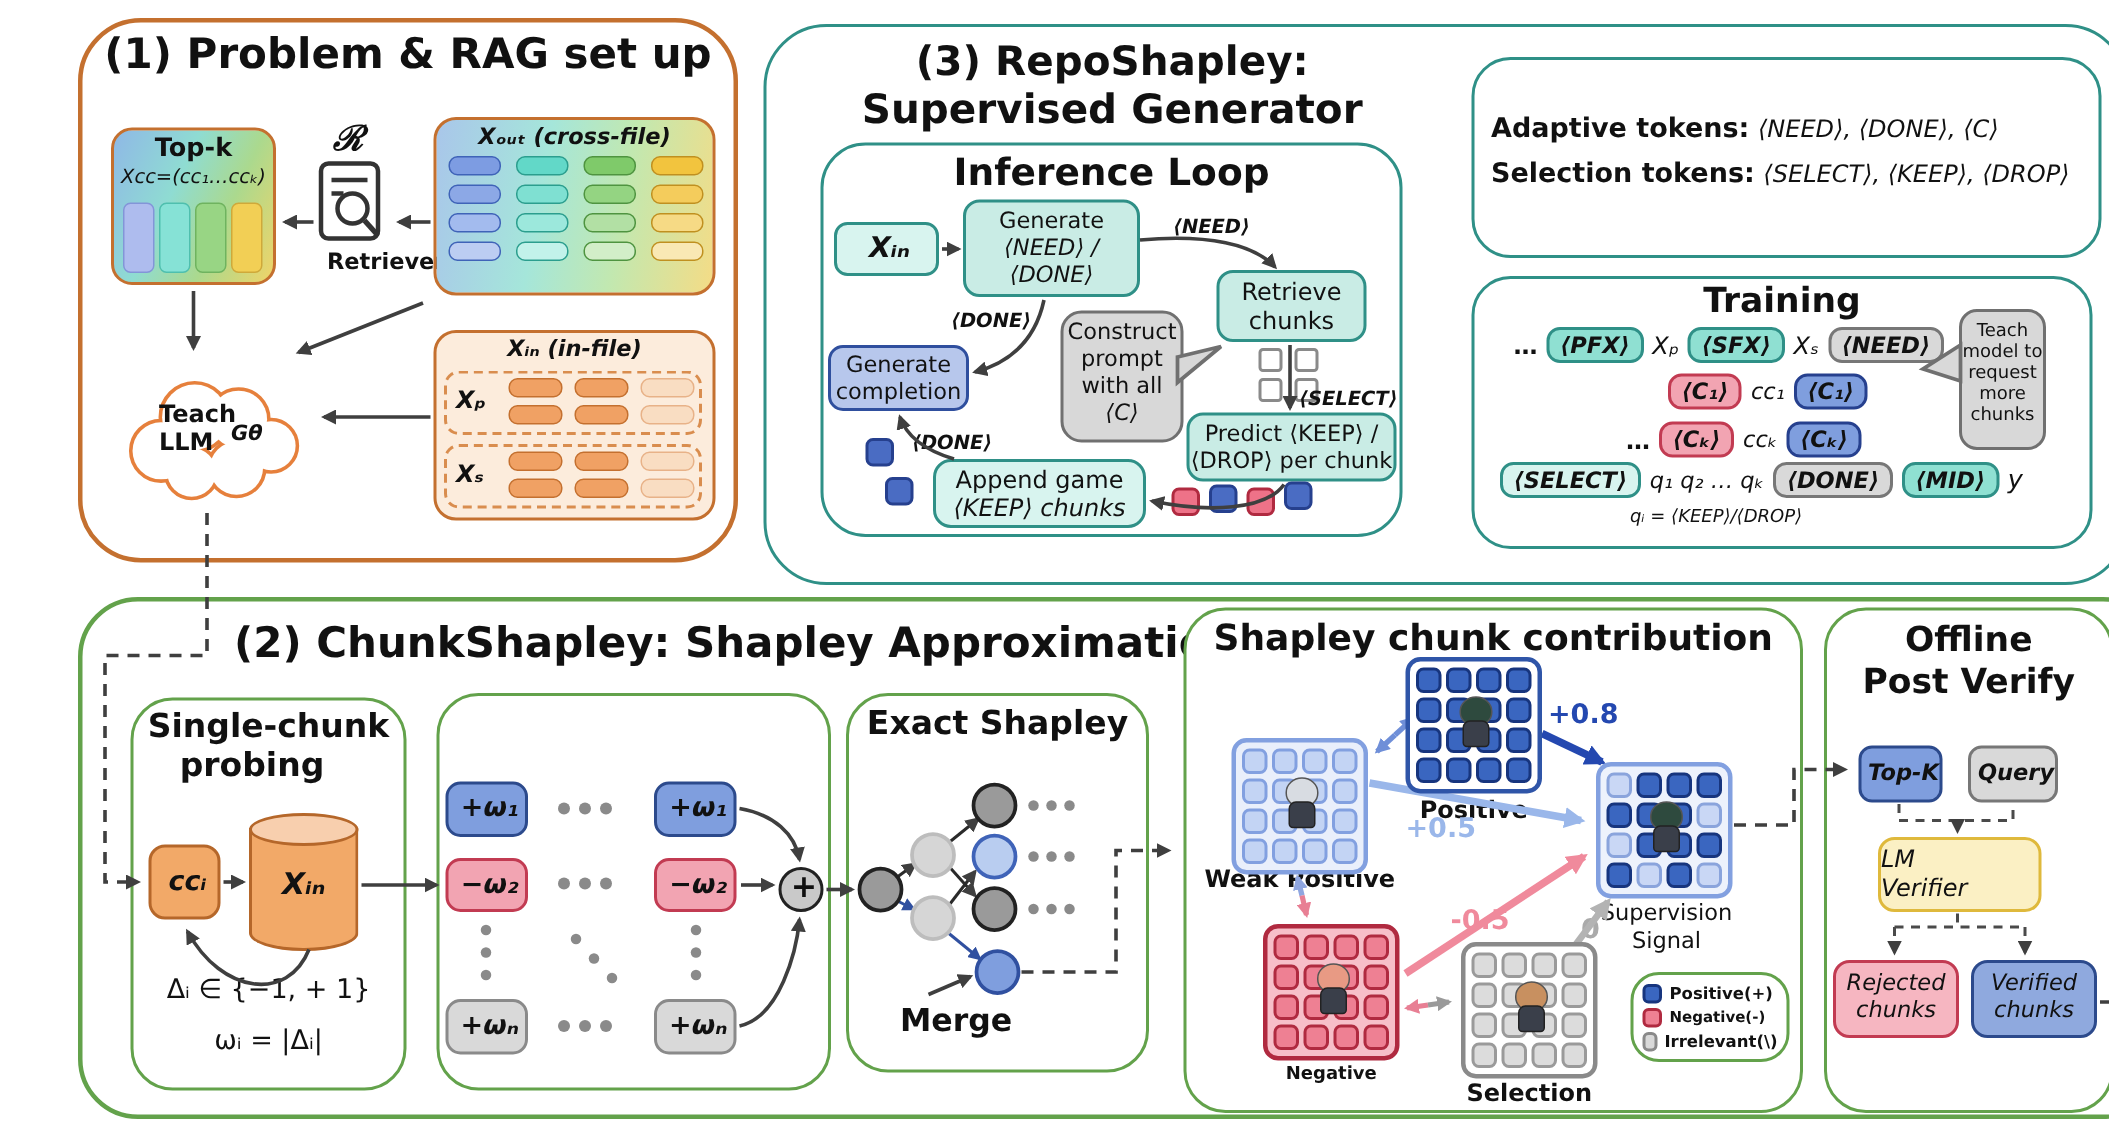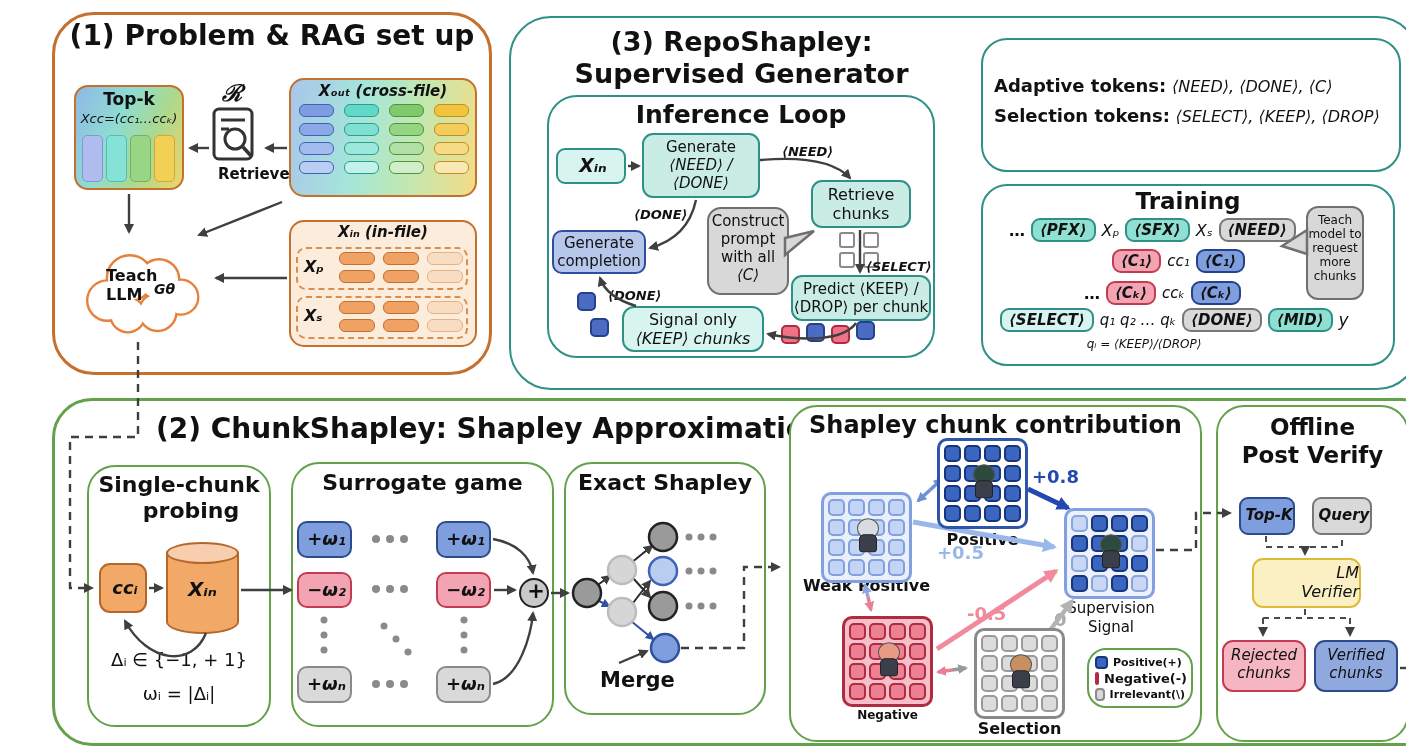--- a/index.html
+++ b/index.html
@@ -173,21 +173,21 @@
   </div>
   <div class="t it bold" style="left:590px;top:208px;font-size:13px;">⟨DONE⟩</div>
   <div class="box bluebox" style="left:508px;top:230px;width:94px;height:44px;font-size:15px;">
     <div style="margin-top:2px;">Generate</div>
     <div>completion</div>
   </div>
   <div class="t it bold" style="left:564px;top:289px;font-size:13px;">⟨DONE⟩</div>
   <div class="sq" style="left:533px;top:292px;width:19px;height:19px;background:#4a6cc3;border-color:#26408e;"></div>
   <div class="sq" style="left:546px;top:318px;width:19px;height:19px;background:#4a6cc3;border-color:#26408e;"></div>
   <div class="box tealbox2" style="left:578px;top:306px;width:142px;height:46px;font-size:16px;border-radius:12px;">
-    <div style="margin-top:2px;">Signal only</div>
+    <div style="margin-top:2px;">Append game</div>
     <div class="it">⟨KEEP⟩ chunks</div>
   </div>
   <div class="sq" style="left:737px;top:325px;width:19px;height:19px;background:#ee7288;border-color:#b02a40;"></div>
   <div class="sq" style="left:762px;top:323px;width:19px;height:19px;background:#4a6cc3;border-color:#26408e;"></div>
   <div class="sq" style="left:787px;top:325px;width:19px;height:19px;background:#ee7288;border-color:#b02a40;"></div>
   <div class="sq" style="left:812px;top:321px;width:19px;height:19px;background:#4a6cc3;border-color:#26408e;"></div>
 
   <div class="box sub-teal" style="left:937px;top:38px;width:420px;height:134px;border-radius:26px;"></div>
   <div class="t" style="left:950px;top:76px;font-size:18px;">
     <span class="bold">Adaptive tokens:</span>
@@ -233,32 +233,31 @@
     <div>request</div>
     <div>more</div>
     <div>chunks</div>
   </div>
 
   <div class="panel p-green" style="left:8px;top:398px;width:1390px;height:348px;"></div>
   <div class="t bold" style="left:112px;top:413px;font-size:28px;">(2) ChunkShapley: Shapley Approximation</div>
 
   <div class="box sub-green" style="left:43px;top:465px;width:184px;height:262px;"></div>
   <div class="t bold ctr" style="left:43px;top:472px;width:184px;font-size:22px;">Single-chunk</div>
-  <div class="t bold ctr" style="left:55px;top:498px;width:184px;font-size:22px;">probing</div>
+  <div class="t bold ctr" style="left:32px;top:498px;width:184px;font-size:22px;">probing</div>
   <div class="box" style="left:55px;top:563px;width:48px;height:50px;background:#f2a968;border:2.5px solid #b5672a;border-radius:11px;">
     <div class="t it bold ctr" style="left:0;top:13px;width:48px;font-size:18px;">ccᵢ</div>
   </div>
   <div class="cylbody" style="left:122px;top:552px;width:73px;height:82px;"></div>
   <div class="cyltop" style="left:122px;top:542px;width:73px;height:22px;"></div>
   <div class="t it bold ctr" style="left:122px;top:578px;width:73px;font-size:20px;">Xᵢₙ</div>
   <div class="t ctr" style="left:43px;top:650px;width:184px;font-size:18px;">Δᵢ ∈ {−1, + 1}</div>
   <div class="t ctr" style="left:43px;top:684px;width:184px;font-size:18px;">ωᵢ = |Δᵢ|</div>
 
   <div class="box sub-green" style="left:247px;top:462px;width:263px;height:265px;"></div>
-  <div class="t bold ctr" style="left:247px;top:470px;width:263px;font-size:22px;">Surrogate game</div>
   <div class="box chip-blue" style="left:253px;top:521px;width:55px;height:37px;border:2.5px solid #2c4a8c;border-radius:10px;">
     <div class="t it bold ctr" style="left:0;top:6px;width:55px;font-size:18px;">+ω₁</div>
     </div>
   <div class="box chip-red" style="left:253px;top:572px;width:55px;height:36px;border:2.5px solid #c23b52;border-radius:10px;">
     <div class="t it bold ctr" style="left:0;top:6px;width:55px;font-size:18px;">−ω₂</div>
     </div>
   <div class="box chip-gray" style="left:253px;top:666px;width:55px;height:37px;border:2.5px solid #8a8a8a;border-radius:10px;">
     <div class="t it bold ctr" style="left:0;top:6px;width:55px;font-size:18px;">+ωₙ</div>
     </div>
   <div class="box chip-blue" style="left:392px;top:521px;width:55px;height:37px;border:2.5px solid #2c4a8c;border-radius:10px;">
@@ -290,38 +289,38 @@
   <div class="t bold" style="left:893px;top:543px;font-size:18px;color:#9ab7ea;">+0.5</div>
   <div class="t bold" style="left:923px;top:604px;font-size:18px;color:#f08a9c;">-0.5</div>
   <div class="t bold" style="left:1010px;top:610px;font-size:18px;color:#aaaaaa;">0</div>
   <div class="legend" style="left:1043px;top:648px;width:106px;border-radius:19px;">
     <div class="lgrow">
       <span class="lgsw" style="background: rgb(58, 102, 192); border-color: rgb(23, 53, 126);"></span>
       <span class="bold" style="font-size:11px;">Positive(+)</span>
       </div>
     <div class="lgrow">
       <span class="lgsw" style="background: rgb(238, 128, 147); border-color: rgb(176, 42, 64);"></span>
-      <span class="bold" style="font-size:13px;">Negative(-)</span>
+      <span class="bold" style="font-size:10px;">Negative(-)</span>
       </div>
     <div class="lgrow">
       <span class="lgsw" style="background: rgb(217, 217, 217); border-color: rgb(138, 138, 138);"></span>
       <span class="bold" style="font-size:11px;">Irrelevant(\)</span>
       </div>
   </div>
 
   <div class="box sub-green" style="left:1172px;top:405px;width:193px;height:337px;"></div>
   <div class="t bold ctr" style="left:1172px;top:414px;width:193px;font-size:23px;">Offline</div>
   <div class="t bold ctr" style="left:1172px;top:442px;width:193px;font-size:23px;">Post Verify</div>
   <div class="box" style="left:1195px;top:497px;width:56px;height:38px;background:#7f9ede;border:2.5px solid #2c4a8c;border-radius:9px;">
     <div class="t it bold ctr" style="left:0;top:8px;width:56px;font-size:15px;">Top-K</div>
     </div>
   <div class="box" style="left:1268px;top:497px;width:60px;height:38px;background:#d9d9d9;border:2.5px solid #777;border-radius:9px;">
     <div class="t it bold ctr" style="left:0;top:8px;width:60px;font-size:15px;">Query</div>
     </div>
-  <div class="box" style="left:1208px;top:558px;width:109px;height:50px;background:#fbf0c4;border:2.5px solid #dfb93c;border-radius:11px;text-align:right;font-size:16px;font-style:italic;">
+  <div class="box" style="left:1208px;top:558px;width:109px;height:50px;background:#fbf0c4;border:2.5px solid #dfb93c;border-radius:11px;text-align:left;font-size:16px;font-style:italic;">
     <div style="margin-top:3px;">LM</div>
     <div>Verifier</div>
     </div>
   <div class="box" style="left:1178px;top:640px;width:84px;height:52px;background:#f6b6c1;border:2.5px solid #c23b52;border-radius:11px;text-align:center;font-size:15px;font-style:italic;">
     <div style="margin-top:4px;">Rejected</div>
     <div>chunks</div>
     </div>
   <div class="box" style="left:1270px;top:640px;width:84px;height:52px;background:#8fa9de;border:2.5px solid #2c4a8c;border-radius:11px;text-align:center;font-size:15px;font-style:italic;">
     <div style="margin-top:4px;">Verified</div>
     <div>chunks</div>

